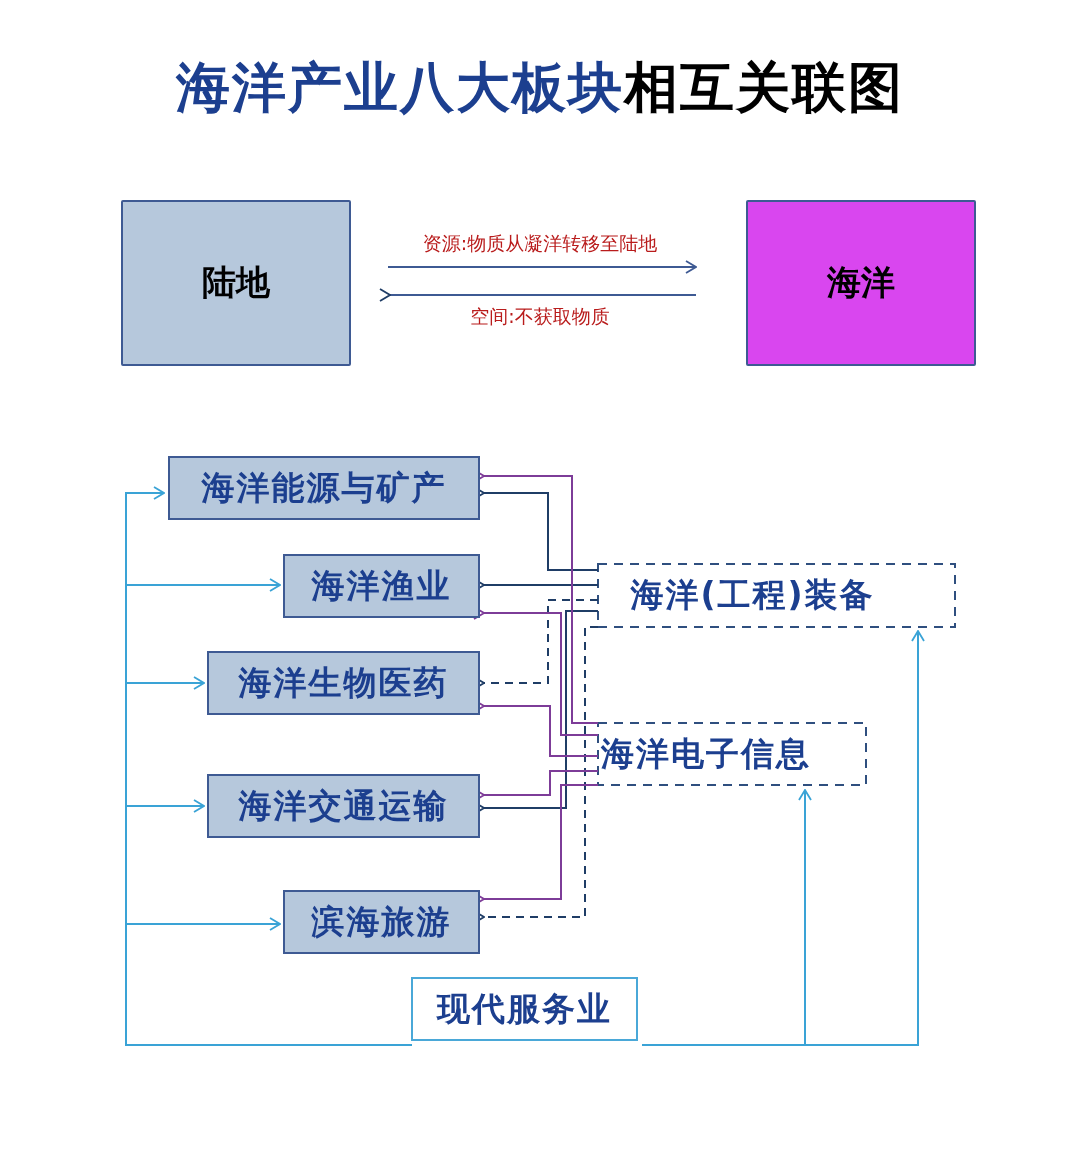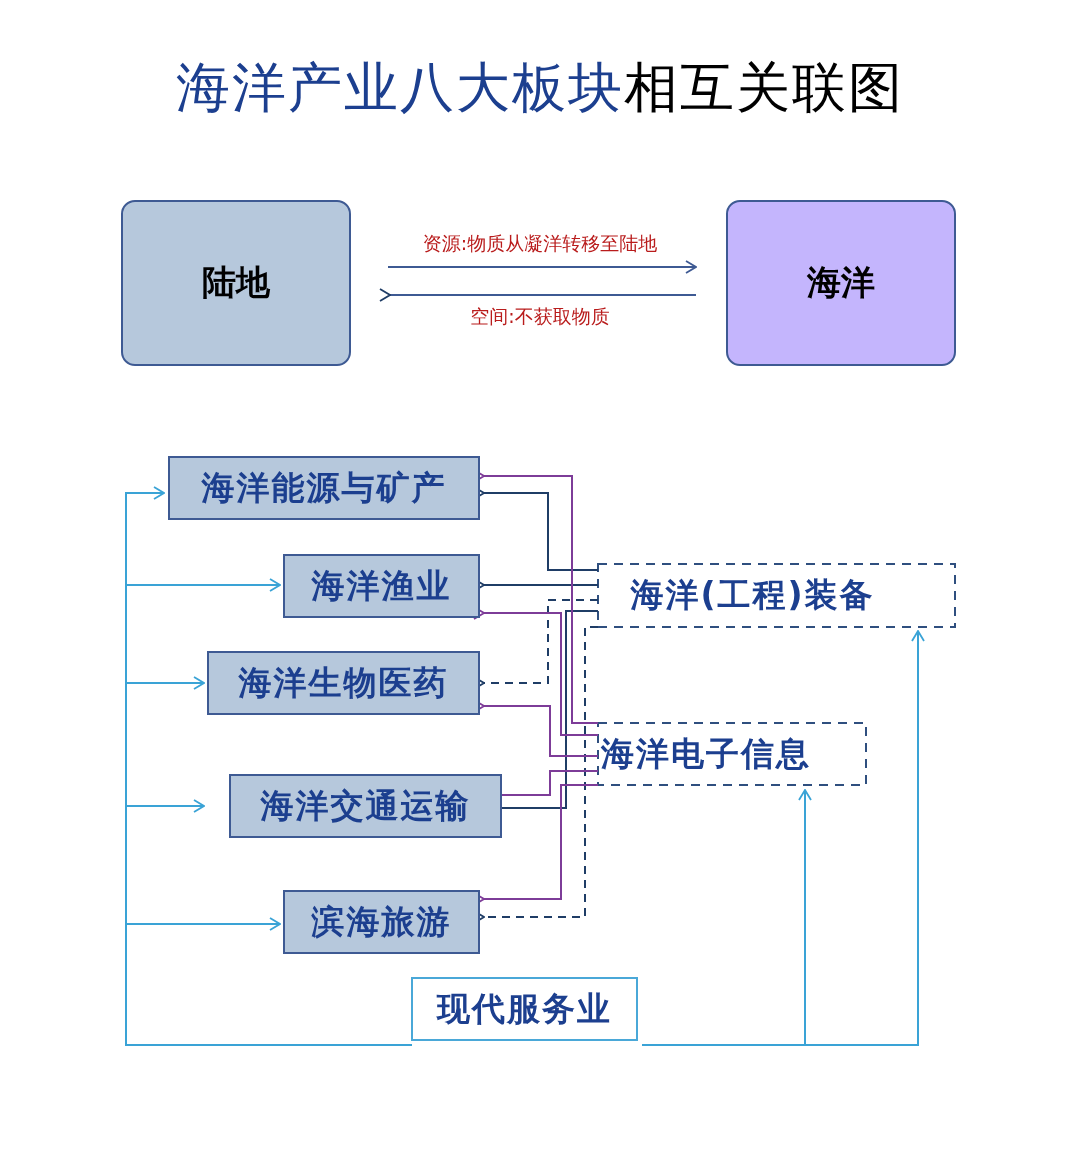--- a/index.html
+++ b/index.html
@@ -1,37 +1,37 @@
 <!DOCTYPE html>
 <html><head>
 <meta charset="utf-8">
 <style>
   html,body{margin:0;padding:0;background:#ffffff;}
   body{width:1080px;height:1161px;position:relative;overflow:hidden;font-family:"DejaVu Sans",sans-serif;}
-  .title{position:absolute;top:52px;left:0;width:1080px;text-align:center;font-size:54px;font-weight:400;letter-spacing:2px;}
+  .title{position:absolute;top:52px;left:0;width:1080px;text-align:center;font-size:54px;font-weight:700;letter-spacing:2px;}
   .title .blue{color:#1c3f8f;}
   .title .black{color:#000;}
-  .bigbox{position:absolute;border:2px solid #3e5a93;border-radius:14px;display:flex;align-items:center;justify-content:center;font-size:34px;font-weight:900;color:#000;}
+  .bigbox{position:absolute;border:2px solid #3e5a93;border-radius:2px;display:flex;align-items:center;justify-content:center;font-size:34px;font-weight:900;color:#000;}
   .arrow-label{position:absolute;font-size:19px;color:#b91c1c;text-align:center;}
   .sbox{position:absolute;background:#b6c8dc;border:2px solid #3e5a93;display:flex;align-items:center;justify-content:center;font-size:33px;font-weight:900;color:#1c3f8f;letter-spacing:2px;box-sizing:border-box;}
   .dbox{position:absolute;display:flex;align-items:center;justify-content:center;font-size:33px;font-weight:900;color:#1c3f8f;letter-spacing:2px;box-sizing:border-box;}
   .svcbox{position:absolute;background:#fff;border:2px solid #4aa8d8;display:flex;align-items:center;justify-content:center;font-size:33px;font-weight:900;color:#1c3f8f;letter-spacing:2px;box-sizing:border-box;}
   svg.conn{position:absolute;left:0;top:0;}
 </style>
 </head>
 <body>
 
 <div class="title">
   <span class="blue">海洋产业八大板块</span><span class="black">相互关联图</span>
 </div>
 
 <div class="bigbox" style="left:121px;top:200px;width:226px;height:162px;background:#b6c8dc;">
   <span>陆地</span>
 </div>
-<div class="bigbox" style="left:726px;top:200px;width:226px;height:162px;background:#c4b5fd;">
+<div class="bigbox" style="left:746px;top:200px;width:226px;height:162px;background:#d946ef;">
   <span>海洋</span>
 </div>
 
 <div class="arrow-label" style="left:380px;top:231px;width:320px;">资源:物质从凝洋转移至陆地</div>
 <div class="arrow-label" style="left:380px;top:304px;width:320px;">空间:不获取物质</div>
 
 <svg class="conn" width="1080" height="1161">
   <defs>
     <marker id="mnavy" markerWidth="12" markerHeight="14" refX="1" refY="7" orient="auto" markerUnits="userSpaceOnUse">
       <path d="M11,1 L1,7 L11,13" fill="none" stroke="#1f3d66" stroke-width="1.8"></path>
@@ -78,21 +78,21 @@
 
 <div class="sbox" style="left:168px;top:456px;width:312px;height:64px;">
   <span>海洋能源与矿产</span>
 </div>
 <div class="sbox" style="left:283px;top:554px;width:197px;height:64px;">
   <span>海洋渔业</span>
 </div>
 <div class="sbox" style="left:207px;top:651px;width:273px;height:64px;">
   <span>海洋生物医药</span>
 </div>
-<div class="sbox" style="left:207px;top:774px;width:273px;height:64px;margin-left:22px;">
+<div class="sbox" style="left:207px;top:774px;width:273px;height:64px;">
   <span>海洋交通运输</span>
 </div>
 <div class="sbox" style="left:283px;top:890px;width:197px;height:64px;">
   <span>滨海旅游</span>
 </div>
 
 <div class="dbox" style="left:574px;top:564px;width:357px;height:63px;text-align:center;">
   <span>海洋(工程)装备</span>
 </div>
 <div class="dbox" style="left:572px;top:723px;width:268px;height:62px;">

